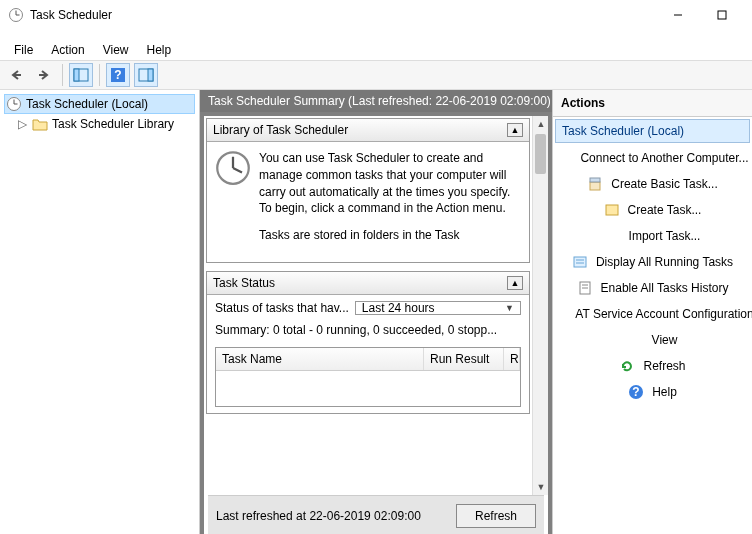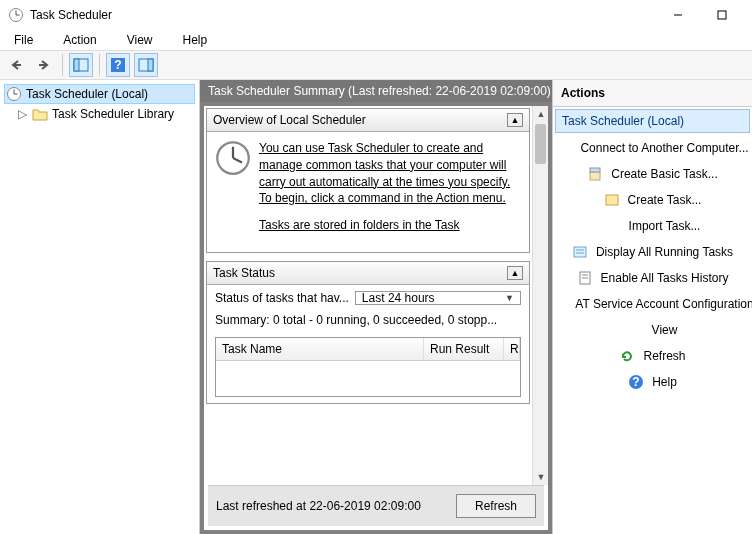--- a/index.html
+++ b/index.html
@@ -1,41 +1,41 @@
 <!DOCTYPE html>
 <html><head>
 <meta charset="utf-8">
 <style>
 * { box-sizing: border-box; font-family: "Segoe UI", Tahoma, sans-serif; font-size: 12px; }
 html, body { margin: 0; padding: 0; width: 752px; height: 534px; background: #fff; overflow: hidden; }
 .titlebar { height: 30px; display: flex; align-items: center; padding: 0 8px; }
 .titlebar .ticon { width: 16px; height: 16px; margin-right: 6px; }
 .titlebar .spacer { flex: 1; }
 .winbtn { width: 44px; height: 30px; display: flex; align-items: center; justify-content: center; }
-.menubar { height: 20px; display: flex; align-items: center; padding: 0 6px; gap: 14px; }
+.menubar { height: 20px; display: flex; align-items: center; padding: 0 6px; gap: 2px; margin-top: 10px; }
 .menubar span { padding: 2px 8px; }
 .toolbar { height: 30px; border-top: 1px solid #ddd; border-bottom: 1px solid #ddd; background: #f6f6f6; display: flex; align-items: center; padding: 0 4px; gap: 4px; }
 .tbtn { width: 24px; height: 24px; display: flex; align-items: center; justify-content: center; border: 1px solid transparent; }
 .tbtn.active { border: 1px solid #a0c0e0; background: #dbeeff; }
 .tsep { width: 1px; height: 22px; background: #ccc; margin: 0 2px; }
 .main { display: flex; height: calc(534px - 30px - 20px - 30px); }
 .left { width: 200px; border-right: 1px solid #ccc; padding: 4px; overflow: hidden; }
 .tree-item { display: flex; align-items: center; padding: 2px 2px; gap: 4px; white-space: nowrap; }
 .tree-item.sel { background: #cce8ff; border: 1px solid #99d1ff; padding: 1px 1px; }
 .center { flex: 1; display: flex; flex-direction: column; background: #808080; min-width: 0; }
 .center-head { background: #777; color: #fff; padding: 4px 8px; font-size: 12px; white-space: nowrap; overflow: hidden; }
 .center-body { flex: 1; background: #fff; margin: 4px; display: flex; flex-direction: column; position: relative; min-width: 0; }
 .panel { border: 1px solid #999; margin: 2px 18px 8px 2px; }
 .panel-h { background: linear-gradient(#fdfdfd,#e8e8e8); border-bottom: 1px solid #aaa; padding: 4px 6px; display: flex; align-items: center; }
 .panel-h .ph-spacer { flex: 1; }
 .panel-h .caret { width: 16px; height: 14px; border: 1px solid #888; display: flex; align-items: center; justify-content: center; font-size: 9px; background: #f0f0f0; }
 .panel-b { padding: 8px; }
 .overview-row { display: flex; gap: 8px; }
 .circ { flex: 0 0 36px; }
-.ovtext { line-height: 1.4; text-decoration: underline; }
+.ovtext { line-height: 1.4; }
 .ovtext p { margin: 0 0 10px 0; }
 .scrollbar { position: absolute; right: 0; top: 0; bottom: 0; width: 16px; background: #f1f1f1; border-left: 1px solid #ddd; }
 .sbtn { width: 16px; height: 16px; display: flex; align-items: center; justify-content: center; background: #f1f1f1; font-size: 9px; color: #555; }
 .thumb { position: absolute; top: 18px; left: 2px; right: 2px; height: 40px; background: #c1c1c1; border-radius: 2px; }
 .center .scroll-wrap { position: relative; flex: 1; overflow: hidden; }
 .status-panel .panel-b { padding: 6px 8px; }
 .status-row { display: flex; align-items: center; gap: 6px; margin-bottom: 8px; }
 .status-row label { white-space: nowrap; overflow: hidden; text-overflow: ellipsis; flex: 0 1 auto; }
 .combo { flex: 1; height: 14px; border: 1px solid #999; background: #fff; display: flex; align-items: center; padding: 0 6px; justify-content: space-between; }
 .combo .ch { font-size: 9px; color: #444; }
@@ -139,21 +139,21 @@
     </div>
   </div>
 
   <div class="center">
     <div class="center-head">Task Scheduler Summary (Last refreshed: 22-06-2019 02:09:00)</div>
     <div class="center-body">
       <div class="scroll-wrap">
 
         <div class="panel">
           <div class="panel-h">
-            <span>Overview of Local Scheduler</span>
+            <span>Library of Task Scheduler</span>
             <div class="ph-spacer"></div>
             <div class="caret">▲</div>
           </div>
           <div class="panel-b">
             <div class="overview-row">
               <div class="circ">
                 <svg width="36" height="36" viewBox="0 0 32 32" class="svg-clock">
                     <circle cx="16" cy="16" r="14"></circle>
                     <line x1="16" y1="16" x2="16" y2="6"></line>
                     <line x1="16" y1="16" x2="24" y2="20"></line>

